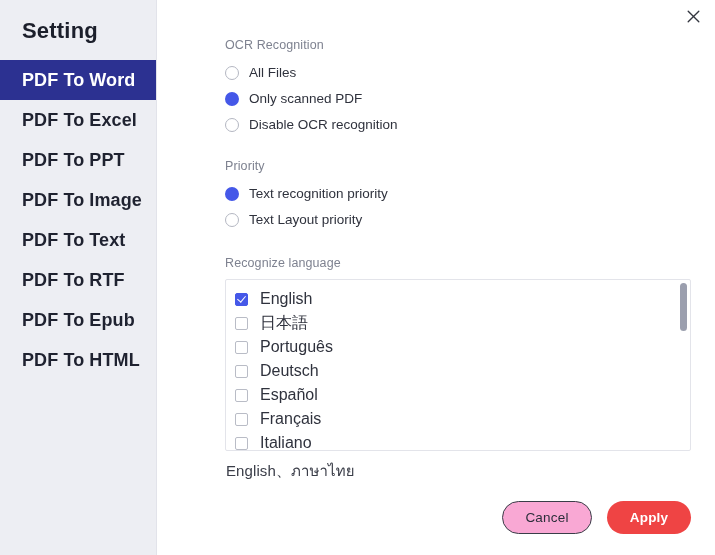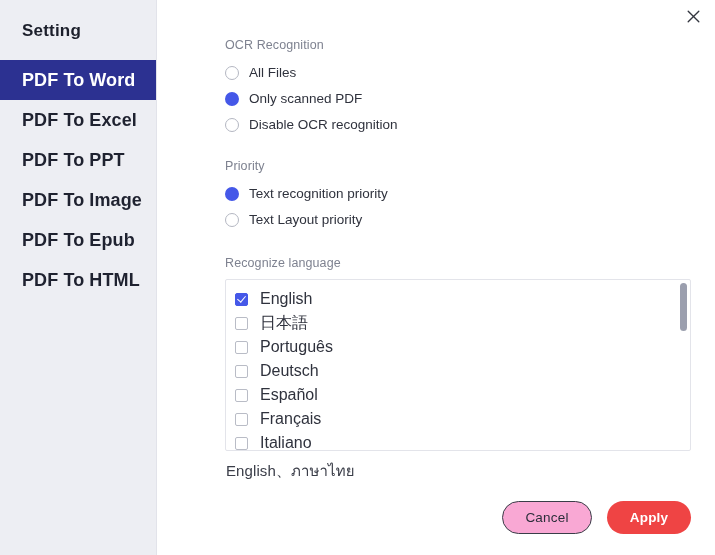--- a/index.html
+++ b/index.html
@@ -30,21 +30,21 @@
   .sidebar {
     width: 157px;
     height: 555px;
     background: #edeef3;
     border-right: 1px solid #e2e3ea;
     flex: 0 0 157px;
     padding-top: 0;
   }
 
   .sidebar-title {
-    font-size: 17px;
+    font-size: 22px;
     font-weight: bold;
     color: #1c1f2b;
     padding: 20px 0 0 22px;
     height: 60px;
     line-height: 22px;
     letter-spacing: 0.2px;
   }
 
   .nav-list { list-style: none; }
 
@@ -272,20 +272,26 @@
       <li class="nav-item">
         <span>PDF To Excel</span>
       </li>
       <li class="nav-item">
         <span>PDF To PPT</span>
       </li>
       <li class="nav-item">
         <span>PDF To Image</span>
       </li>
       <li class="nav-item">
+        <span>PDF To Text</span>
+      </li>
+      <li class="nav-item">
+        <span>PDF To RTF</span>
+      </li>
+      <li class="nav-item">
         <span>PDF To Epub</span>
       </li>
       <li class="nav-item">
         <span>PDF To HTML</span>
       </li>
     </ul>
   </div>
 
   <div class="main">
 

